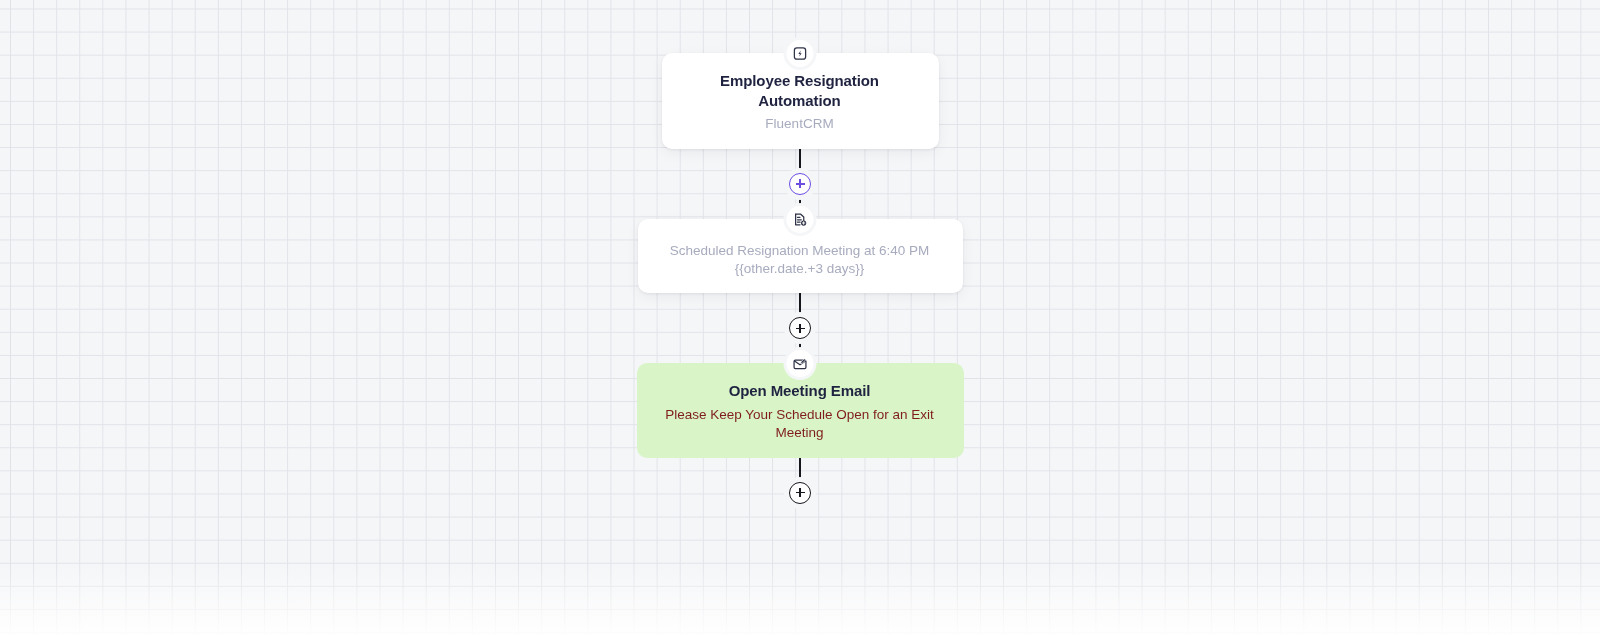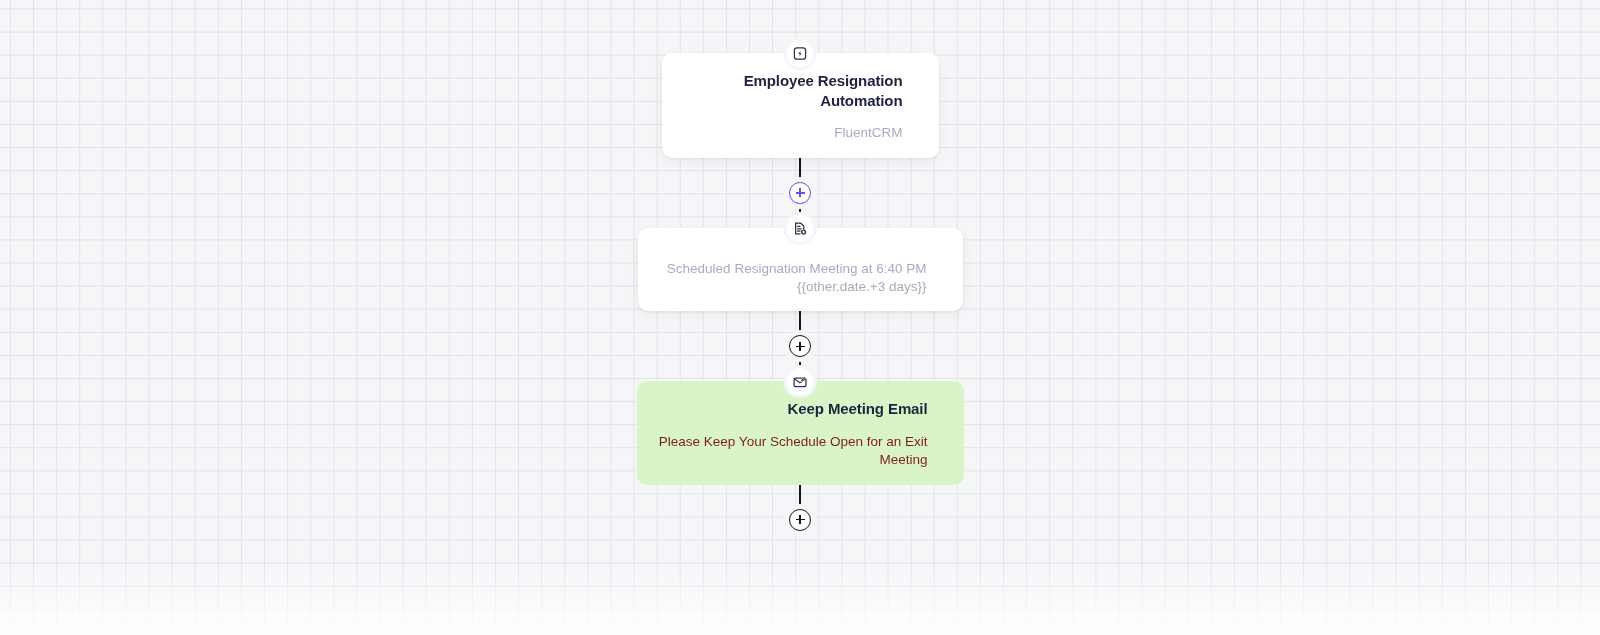--- a/index.html
+++ b/index.html
@@ -68,22 +68,22 @@
   .connector {
     width: 2px;
     background: #16161d;
     flex: none;
   }
 
   
   .node {
     position: relative;
     border-radius: 10px;
-    text-align: right;
-    padding: 18px 36px 16px 20px;
+    text-align: center;
+    padding: 18px 21px 16px 20px;
     width: 277px;
   }
   .node.white {
     background: #ffffff;
     box-shadow: 0 1px 3px rgba(22,22,40,0.07), 0 4px 14px rgba(22,22,40,0.05);
   }
   .node.wide {
     width: 325px;
   }
   .node.green {
@@ -93,21 +93,21 @@
   }
 
   .node-title {
     font-size: 15px;
     font-weight: 700;
     color: #1f2340;
     line-height: 1.3;
     letter-spacing: -0.1px;
   }
   .node-sub {
-    margin-top: 14px;
+    margin-top: 5px;
     font-size: 13.5px;
     font-weight: 400;
     color: #a7abbd;
     line-height: 1.32;
   }
   .node.green .node-sub { color: #7f1d1d; }
 
   
   .badge {
     position: absolute;
@@ -204,21 +204,21 @@
     <div class="connector" style="height:24px;"></div>
 
     <div class="node green">
       <div class="badge">
         <svg width="15" height="15" viewBox="0 0 24 24" fill="none">
           <rect x="2.5" y="6.5" width="19" height="13.5" rx="2.2" stroke="#2f3347" stroke-width="2"></rect>
           <path d="M3.2 8 L12 14 L20.8 8" stroke="#2f3347" stroke-width="2" stroke-linecap="round" stroke-linejoin="round"></path>
           <path d="M13.6 9.4 L18.8 4.2 L21 6.4 L15.8 11.6 L12.9 12.1 Z" fill="#2f3347" stroke="#ffffff" stroke-width="1.1" stroke-linejoin="round"></path>
         </svg>
       </div>
-      <div class="node-title">Keep Meeting Email</div>
+      <div class="node-title">Open Meeting Email</div>
       <div class="node-sub">Please Keep Your Schedule Open for an Exit Meeting</div>
     </div>
 
     <div class="connector" style="height:24px;"></div>
 
     <div class="plus-btn">
       <span class="h"></span>
       <span class="v"></span>
     </div>
 

